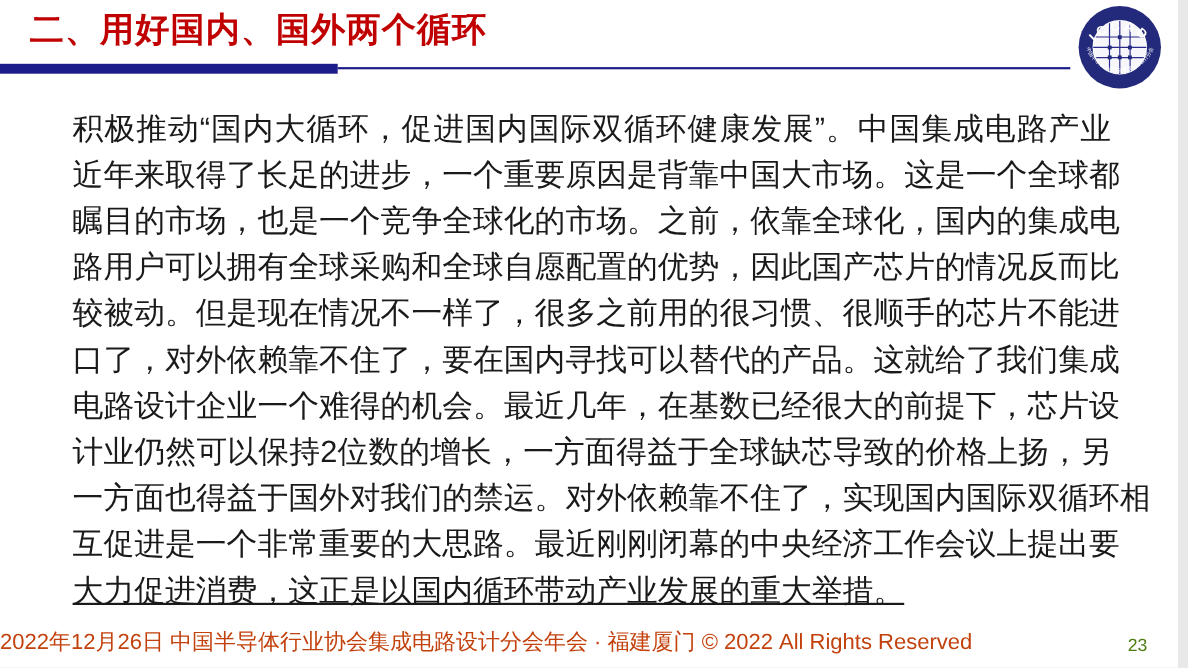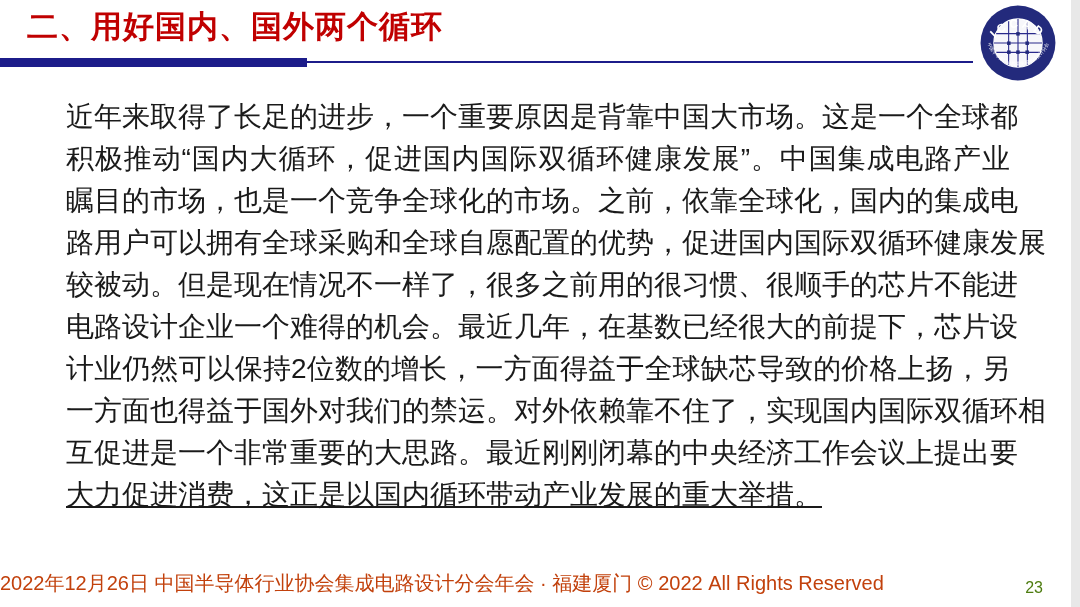--- a/index.html
+++ b/index.html
@@ -125,25 +125,26 @@
     </defs>
     <text font-size="15" font-weight="bold" fill="#ffffff" letter-spacing="4" font-family="Liberation Sans, sans-serif">
       <textPath href="#arcTop" startOffset="50%" text-anchor="middle">ICCAD</textPath>
     </text>
     <text font-size="6" fill="#ffffff" font-family="Liberation Sans, sans-serif">
       <textPath href="#arcBottom" startOffset="50%" text-anchor="middle">中国半导体行业协会集成电路设计分会</textPath>
     </text>
   </svg>
 
   <div class="body-text">
+    <div class="body-line">积极推动“国内大循环，促进国内国际双循环健康发展”。中国集成电路产业</div>
     <div class="body-line">近年来取得了长足的进步，一个重要原因是背靠中国大市场。这是一个全球都</div>
-    <div class="body-line">积极推动“国内大循环，促进国内国际双循环健康发展”。中国集成电路产业</div>
     <div class="body-line">瞩目的市场，也是一个竞争全球化的市场。之前，依靠全球化，国内的集成电</div>
-    <div class="body-line">路用户可以拥有全球采购和全球自愿配置的优势，促进国内国际双循环健康发展</div>
+    <div class="body-line">路用户可以拥有全球采购和全球自愿配置的优势，因此国产芯片的情况反而比</div>
     <div class="body-line">较被动。但是现在情况不一样了，很多之前用的很习惯、很顺手的芯片不能进</div>
+    <div class="body-line">口了，对外依赖靠不住了，要在国内寻找可以替代的产品。这就给了我们集成</div>
     <div class="body-line">电路设计企业一个难得的机会。最近几年，在基数已经很大的前提下，芯片设</div>
     <div class="body-line">计业仍然可以保持2位数的增长，一方面得益于全球缺芯导致的价格上扬，另</div>
     <div class="body-line">一方面也得益于国外对我们的禁运。对外依赖靠不住了，实现国内国际双循环相</div>
     <div class="body-line">互促进是一个非常重要的大思路。最近刚刚闭幕的中央经济工作会议上提出要</div>
     <div class="body-line last">大力促进消费，这正是以国内循环带动产业发展的重大举措。</div>
   </div>
 
   <div class="footer">
     <span>2022年12月26日 中国半导体行业协会集成电路设计分会年会 · 福建厦门 © 2022 All Rights Reserved</span>
   </div>

